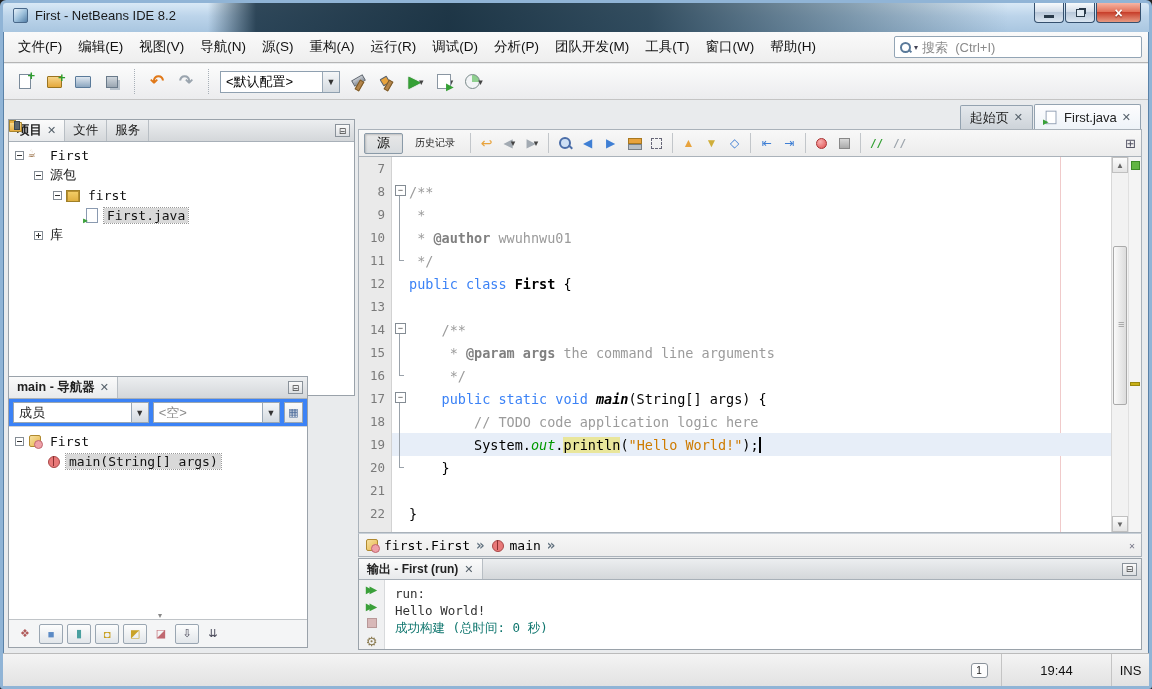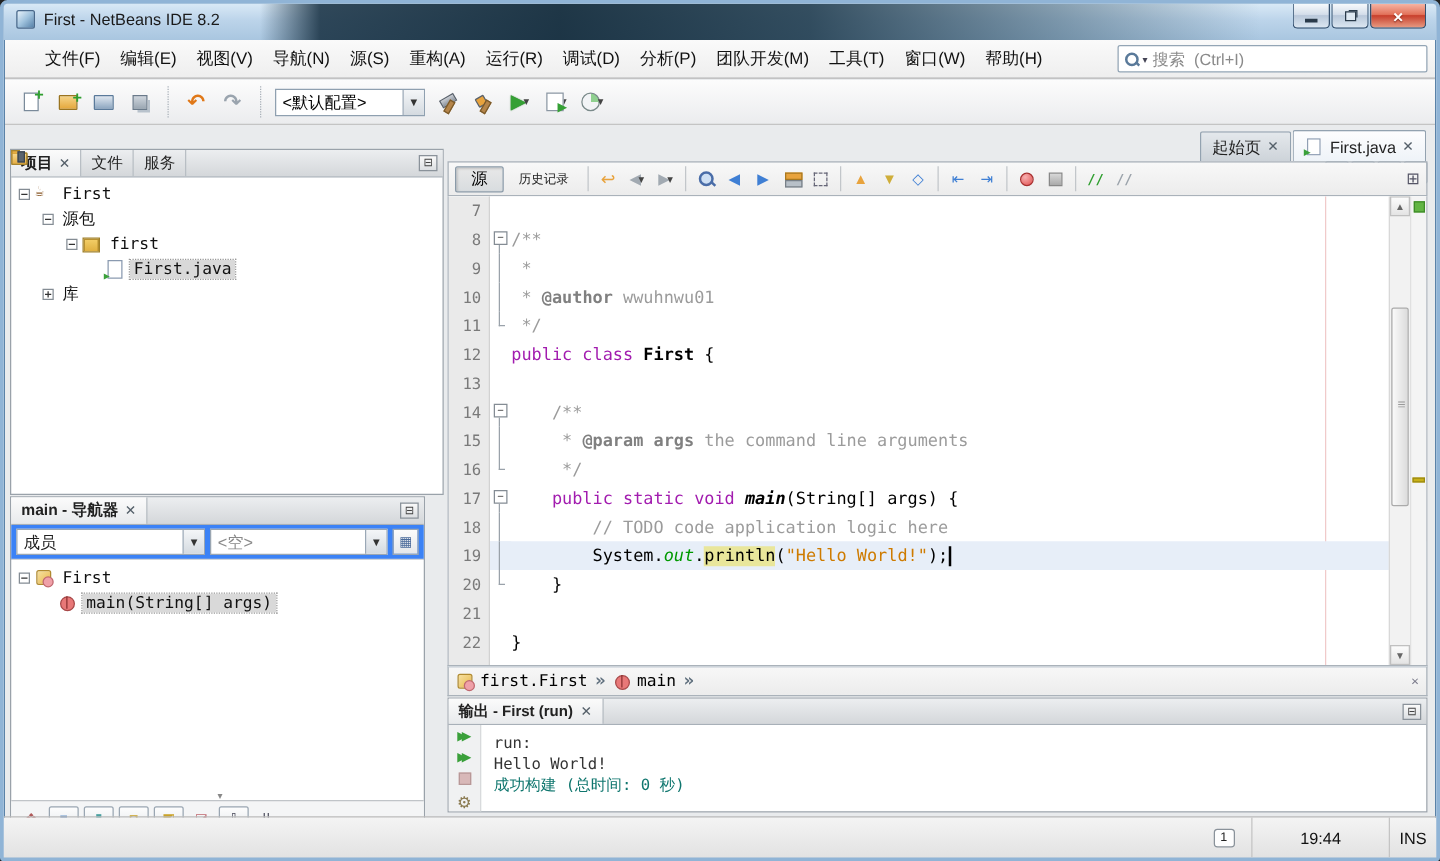--- a/index.html
+++ b/index.html
@@ -132,21 +132,21 @@
   .ln { width:33px; flex:0 0 33px; text-align:right; padding-right:7px; font-family:"DejaVu Sans Mono",monospace; font-size:12.5px; color:#7a7a7a; }
   .fold { width:17px; flex:0 0 17px; height:100%; position:relative; }
   .fold-start::before { content:"−"; position:absolute; left:3px; top:5px; width:9px; height:9px; border:1px solid #848c94; background:#fff; font-size:9px; line-height:8px; text-align:center; color:#333; }
   .fold-start::after { content:""; position:absolute; left:7px; top:16px; bottom:0; width:1px; background:#9aa2aa; }
   .fold-mid::before { content:""; position:absolute; left:7px; top:0; bottom:0; width:1px; background:#9aa2aa; }
   .fold-end::before { content:""; position:absolute; left:7px; top:0; height:12px; width:1px; background:#9aa2aa; }
   .fold-end::after { content:""; position:absolute; left:7px; top:11px; width:5px; height:1px; background:#9aa2aa; }
   .code-text { white-space:pre; font-family:"DejaVu Sans Mono","Liberation Mono",monospace; font-size:13.5px; color:#000; }
   .code-line.current .fold, .code-line.current .code-text { background:#e7eef8; }
   .code-line.current { background:linear-gradient(90deg,transparent 33px,#e7eef8 33px); }
-  .sg-kw { color:#a21caf;text-align:center; } .sg-cmt { color:#9b9b9b; } .sg-tag { color:#808080; font-weight:bold; }
+  .sg-kw { color:#3b82f6;text-align:center; } .sg-cmt { color:#9b9b9b; } .sg-tag { color:#808080; font-weight:bold; }
   .sg-cls { font-weight:bold; } .sg-meth { font-weight:bold; font-style:italic; }
   .sg-str { color:#ce7b00; } .sg-fld { color:#009900; font-style:italic; }
   .sg-hl { background:#e9e69b; }
   .caret { display:inline-block; width:2px; height:16px; background:#000; vertical-align:text-bottom; }
   .vscroll { position:absolute; right:13px; top:0; bottom:0; width:17px; background:#f2f2f2; border-left:1px solid #d8d8d8; z-index:2; }
   .sarrow { position:absolute; left:0; right:0; height:16px; display:flex; align-items:center; justify-content:center; font-size:8px; color:#666; background:linear-gradient(#fcfcfc,#e4e4e4); border:1px solid #c0c0c0; }
   .sarrow.up { top:0; } .sarrow.dn { bottom:0; }
   .thumb { position:absolute; left:1px; right:1px; top:89px; height:159px; background:linear-gradient(90deg,#fafafa,#dcdcdc); border:1px solid #aaa; border-radius:2px; }
   .thumb::before { content:"≡"; position:absolute; left:4px; top:50%; margin-top:-8px; color:#999; font-size:11px; }
   .estripe { position:absolute; right:0; top:0; bottom:0; width:13px; background:#f4f4f4; border-left:1px solid #e0e0e0; z-index:2; }
@@ -197,21 +197,21 @@
       <div class="winbtn">
           <span class="glyph-restore"></span>
         </div>
       <div class="winbtn close">
           <span class="glyph-close">×</span>
         </div>
     </div>
   </div>
 
   <div class="menubar">
-    <div id="menu-items" style="display:flex;margin-left:18px;">
+    <div id="menu-items" style="display:flex;">
         <div class="menu-item">文件(F)</div>
         <div class="menu-item">编辑(E)</div>
         <div class="menu-item">视图(V)</div>
         <div class="menu-item">导航(N)</div>
         <div class="menu-item">源(S)</div>
         <div class="menu-item">重构(A)</div>
         <div class="menu-item">运行(R)</div>
         <div class="menu-item">调试(D)</div>
         <div class="menu-item">分析(P)</div>
         <div class="menu-item">团队开发(M)</div>
@@ -309,21 +309,21 @@
           <span class="tlabel sel">First.java</span>
         </div>
         <div class="tree-row" style="padding-left: 25px;">
           <span class="expander plus"></span>
           <span class="ticon ic-lib"></span>
           <span class="tlabel">库</span>
         </div>
       </div>
   </div>
 
-  <div class="panel" style="left:5px; top:379px; width:332px; height:272px;">
+  <div class="panel" style="left:5px; top:358px; width:300px; height:272px;">
     <div class="phead">
       <div class="ptab active">
         <span>main - 导航器</span>
         <span class="tclose">✕</span>
       </div>
       <div class="pmin">⊟</div>
     </div>
     <div class="nav-combos">
       <div class="ncombo" style="width:160px;">
         <span class="val">成员</span>

